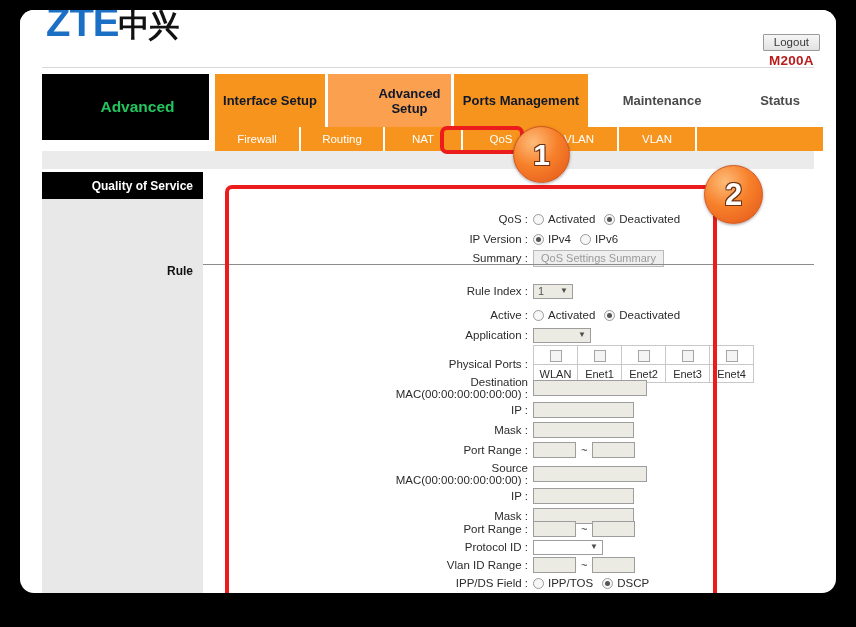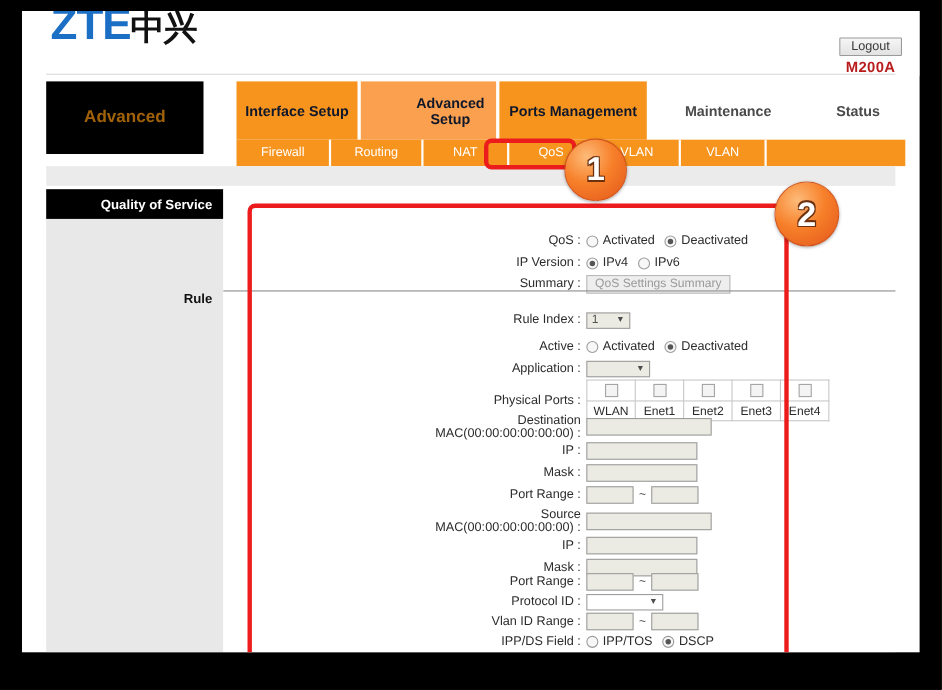--- a/index.html
+++ b/index.html
@@ -18,20 +18,21 @@
     width: 856px; height: 627px;
     background: #000;
   }
   
   .page {
     position: absolute;
     left: 20px; top: 10px;
     width: 816px; height: 583px;
     background: #ffffff;
     overflow: hidden;
+    border-radius: 14px;
   }
 
   
   .header {
     position: absolute;
     left: 0; top: 0;
     width: 816px; height: 59px;
     background: #fff;
   }
   .logo {
@@ -78,26 +79,27 @@
   .tabbar {
     position: absolute;
     left: 0; top: 64px;
     width: 816px; height: 53px;
   }
   .tab-brand {
     position: absolute;
     left: 22px; top: 0;
     width: 143px; height: 66px;
     background: #000;
-    color: #a16207;
+    color: #22c55e;
     font-size: 15.5px;
     font-weight: bold;
     display: flex;
     align-items: center;
     justify-content: center;
+    padding-left: 24px;
   }
   .tab {
     position: absolute;
     top: 0;
     height: 53px;
     display: flex;
     align-items: center;
     justify-content: center;
     text-align: center;
     font-size: 13px;

